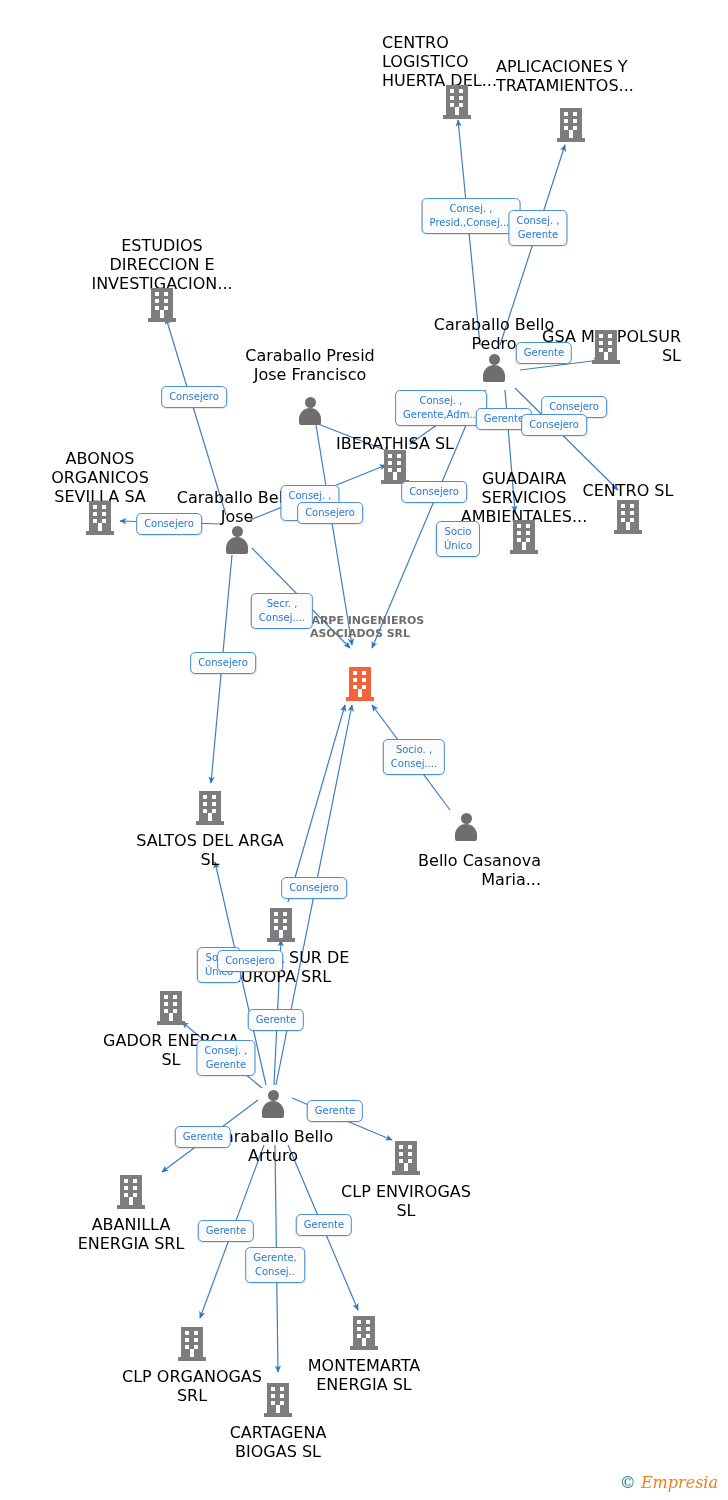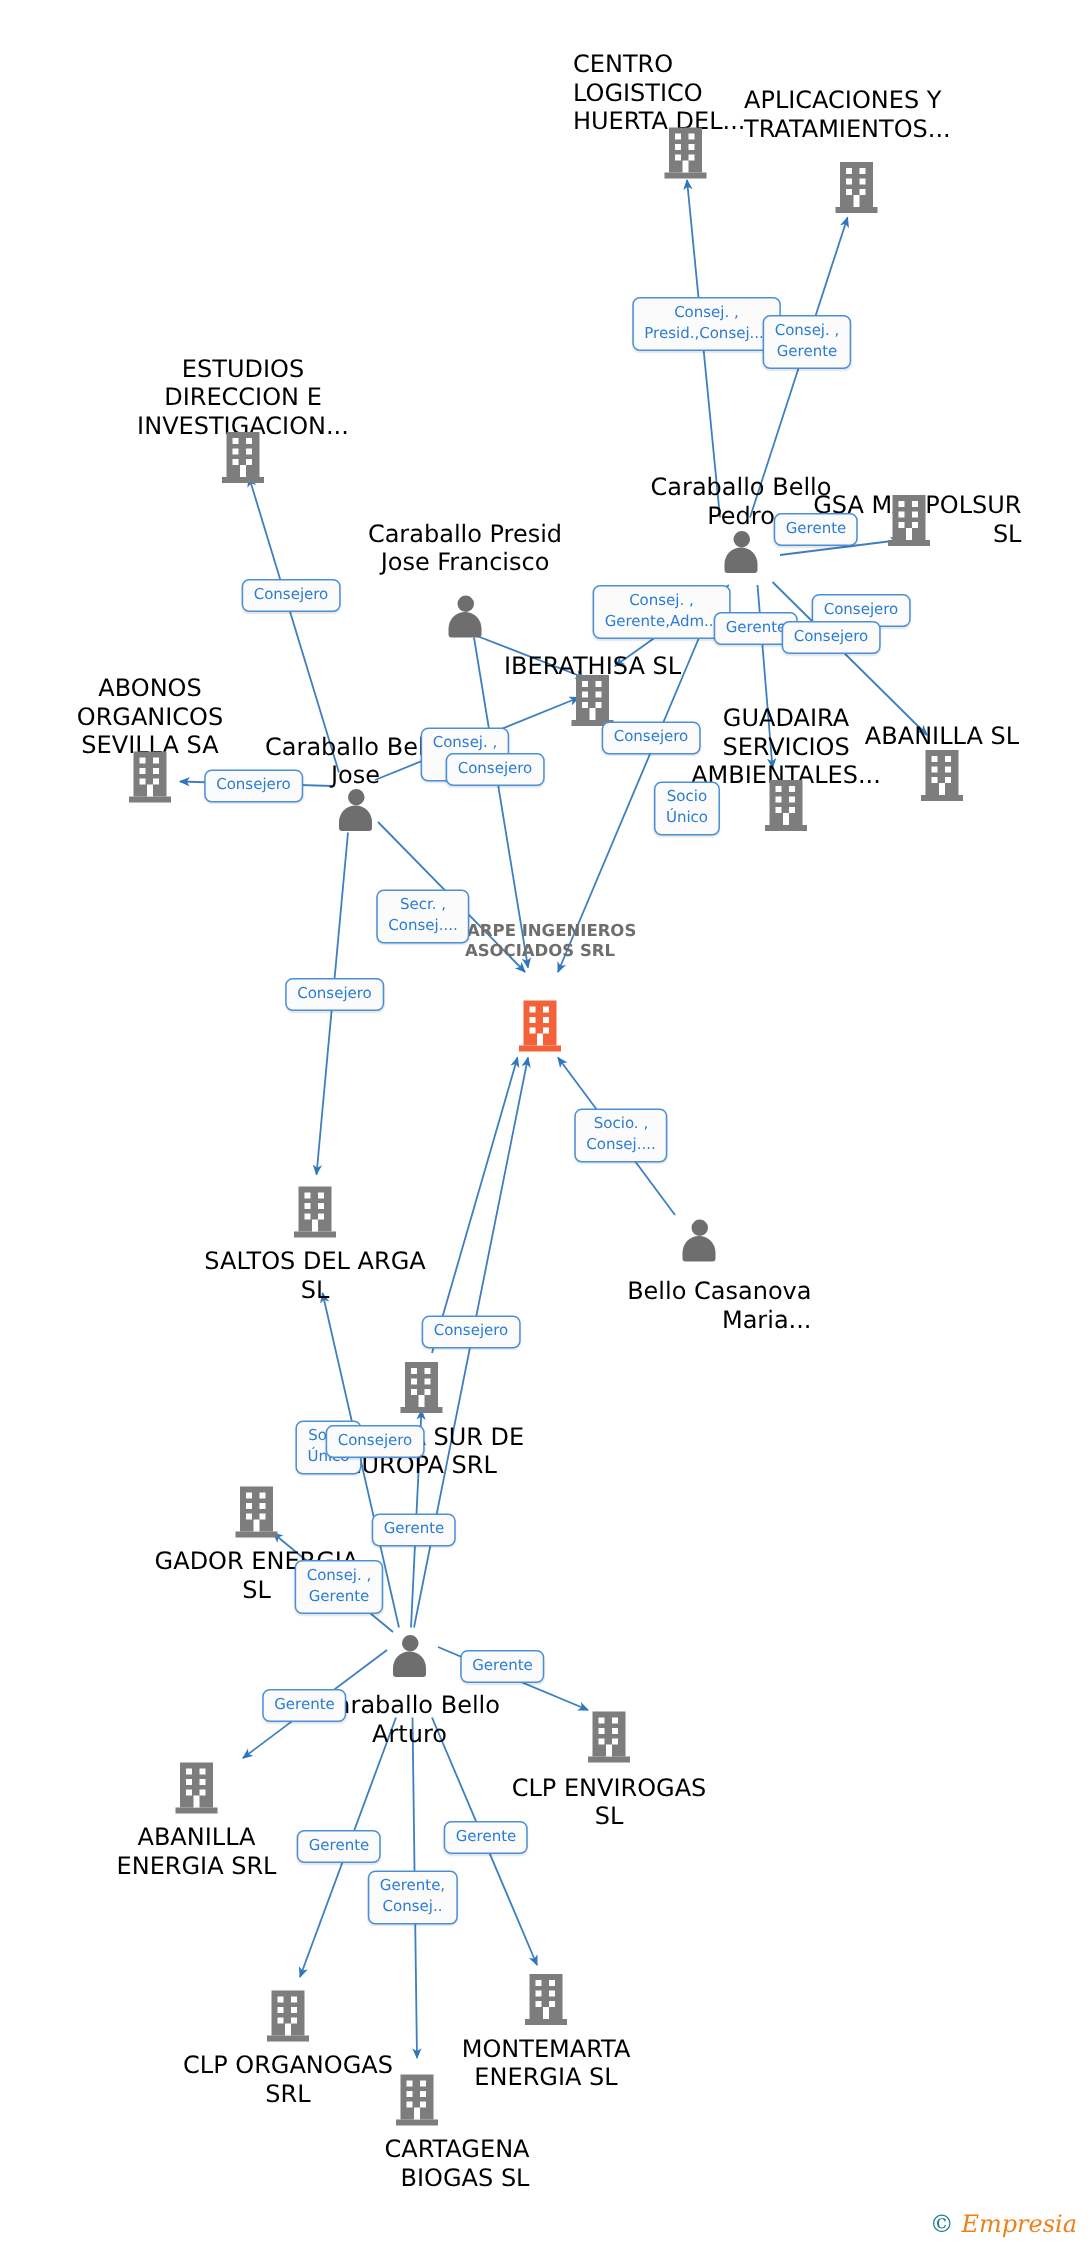--- a/index.html
+++ b/index.html
@@ -198,21 +198,21 @@
           <div class="base"></div>
           <div class="w" style="left: 7px; top: 4px;"></div>
           <div class="w" style="left: 7px; top: 11px;"></div>
           <div class="w" style="left: 7px; top: 18px;"></div>
           <div class="w" style="left: 16px; top: 4px;"></div>
           <div class="w" style="left: 16px; top: 11px;"></div>
           <div class="w" style="left: 16px; top: 18px;"></div>
           <div class="door"></div>
         </div>
       </div>
-      <div class="caption" style="position: absolute; left: 628px; top: 481px; transform: translate(-50%, 0px); width: 150px; text-align: center;">ABANILLA SL</div>
+      <div class="caption" style="position: absolute; left: 628px; top: 481px; transform: translate(-50%, 0px); width: 150px; text-align: center;">CENTRO SL</div>
       <div style="position: absolute; left: 628px; top: 500px; transform: translate(-50%, 0px);">
         <div class="bldg">
           <div class="body"></div>
           <div class="base"></div>
           <div class="w" style="left: 7px; top: 4px;"></div>
           <div class="w" style="left: 7px; top: 11px;"></div>
           <div class="w" style="left: 7px; top: 18px;"></div>
           <div class="w" style="left: 16px; top: 4px;"></div>
           <div class="w" style="left: 16px; top: 11px;"></div>
           <div class="w" style="left: 16px; top: 18px;"></div>
@@ -358,21 +358,21 @@
           <div class="base"></div>
           <div class="w" style="left: 7px; top: 4px;"></div>
           <div class="w" style="left: 7px; top: 11px;"></div>
           <div class="w" style="left: 7px; top: 18px;"></div>
           <div class="w" style="left: 16px; top: 4px;"></div>
           <div class="w" style="left: 16px; top: 11px;"></div>
           <div class="w" style="left: 16px; top: 18px;"></div>
           <div class="door"></div>
         </div>
       </div>
-      <div class="caption" style="position: absolute; left: 278px; top: 1423px; transform: translate(-50%, 0px); width: 150px; text-align: right;">CARTAGENA
+      <div class="caption" style="position: absolute; left: 278px; top: 1423px; transform: translate(-50%, 0px); width: 150px; text-align: center;">CARTAGENA
 BIOGAS SL</div>
       <div style="position: absolute; left: 278px; top: 1383px; transform: translate(-50%, 0px);">
         <div class="bldg">
           <div class="body"></div>
           <div class="base"></div>
           <div class="w" style="left: 7px; top: 4px;"></div>
           <div class="w" style="left: 7px; top: 11px;"></div>
           <div class="w" style="left: 7px; top: 18px;"></div>
           <div class="w" style="left: 16px; top: 4px;"></div>
           <div class="w" style="left: 16px; top: 11px;"></div>

